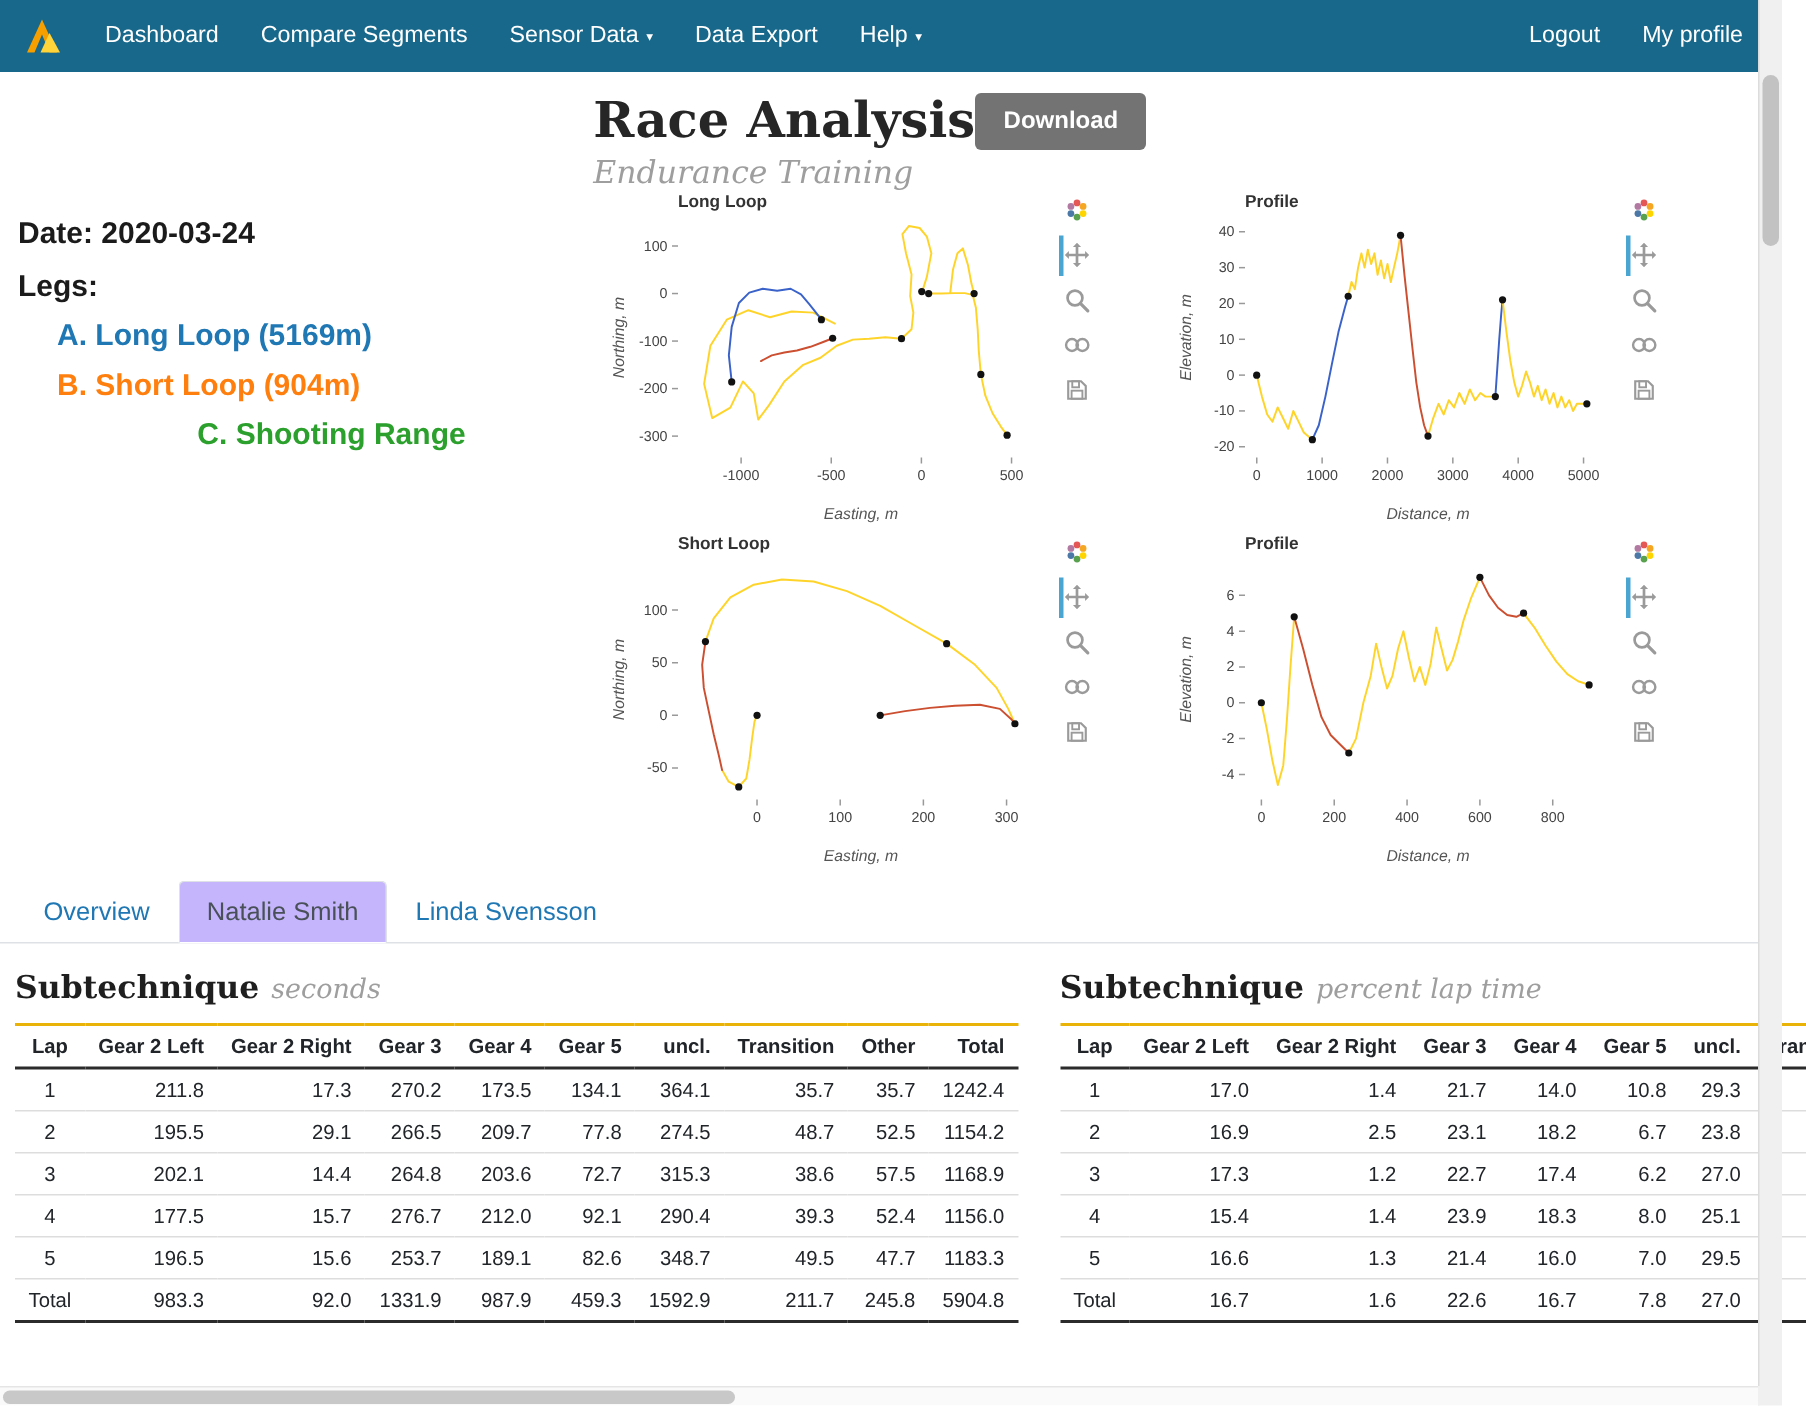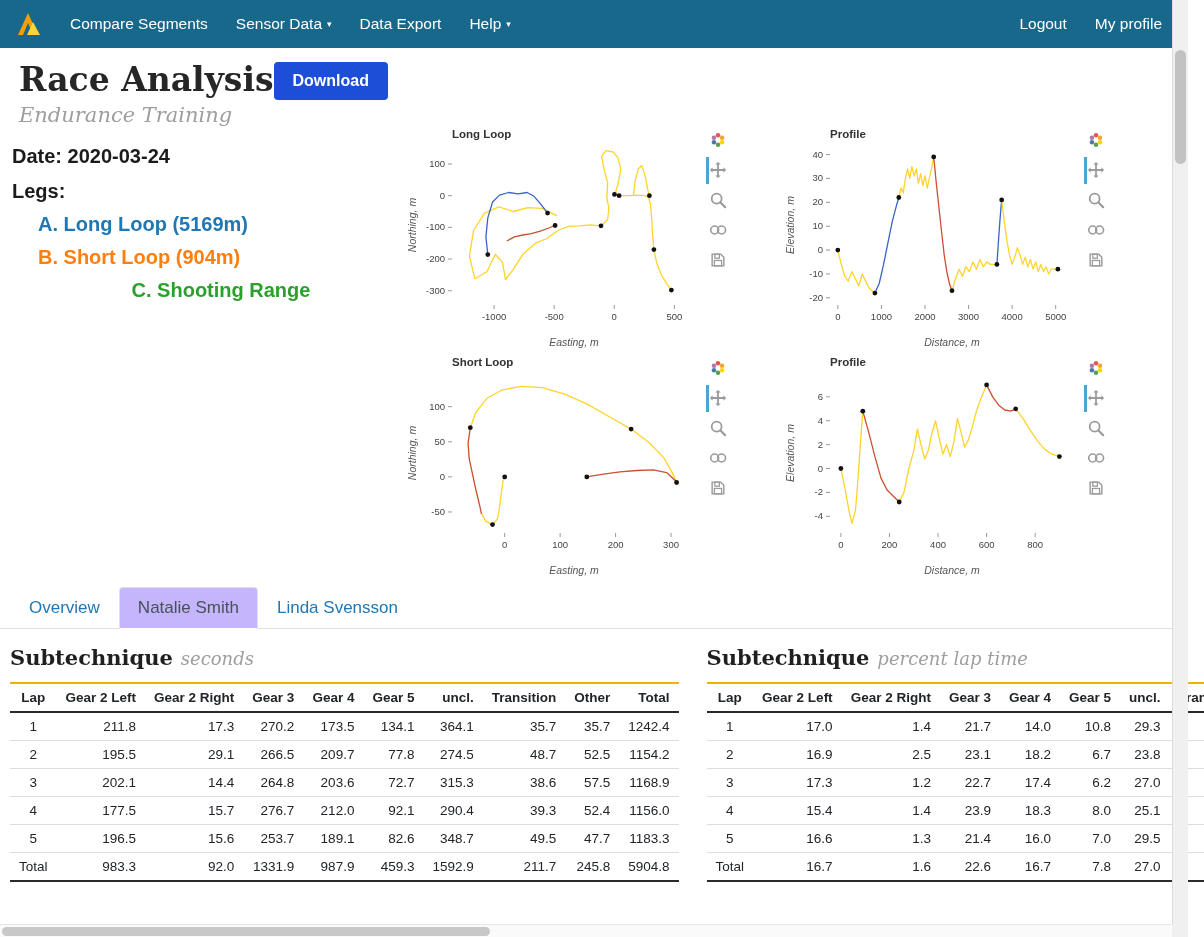--- a/index.html
+++ b/index.html
@@ -13,24 +13,24 @@
   
   .navbar { background:#17688a; height:48px; display:flex; align-items:center; padding:0 12px 0 12px; }
   .brand { display:flex; align-items:center; margin-right:12px; cursor:pointer; }
   .nav-list { list-style:none; display:flex; margin:0; padding:0; align-items:center; }
   .nav-item { display:flex; align-items:center; cursor:pointer; padding:13px 14px; }
   .nav-link { color:#ffffff; font-size:15.5px; }
   .caret { color:#fff; font-size:9px; margin-left:5px; }
   .nav-right { margin-left:auto; }
 
   
-  .page-header { display:flex; justify-content:flex-start; align-items:flex-start; padding:6px 28px 0 19px; }
+  .page-header { display:flex; justify-content:center; align-items:flex-start; padding:6px 28px 0 0; }
   .page-title { font-family:"DejaVu Serif", serif; font-size:33px; font-weight:700; color:#262626; margin:6px 0 0; }
   .page-subtitle { font-family:"DejaVu Serif", serif; font-style:italic; font-size:21px; color:#9e9e9e; margin-top:4px; }
-  .btn-download { background:#1d4ed8; color:#fff; font-weight:700; font-size:16px; border:none; border-radius:4px;
+  .btn-download { background:#737373; color:#fff; font-weight:700; font-size:16px; border:none; border-radius:4px;
     padding:10px 19px; margin-top:8px; cursor:pointer; font-family:"Liberation Sans", sans-serif; }
 
   
   .content-row { display:flex; padding:0 0 0 12px; }
   .info-panel { width:392px; flex:none; font-size:20px; color:#1b1b1b; padding-top:4px; }
   .date-line { font-weight:700; margin:14px 0 12px; }
   .legs-label { font-weight:700; }
   .legs-list { list-style:none; margin:8px 0 0; padding:0 0 0 26px; }
   .leg-item { font-weight:700; margin:10px 0; cursor:pointer; }
 
@@ -76,20 +76,23 @@
 <div class="page">
 
   <nav class="navbar">
     <div class="brand">
       <svg width="32" height="30" viewBox="0 0 32 30">
         <polygon points="6,26 16,4 26,26 21,26 16,14 11,26" fill="#f59f00"></polygon>
         <polygon points="15,26 21,13 28,26" fill="#ffd43b"></polygon>
       </svg>
     </div>
     <ul class="nav-list nav-left" id="nav-left">
+        <li class="nav-item">
+          <span class="nav-link">Dashboard</span>
+        </li>
         <li class="nav-item">
           <span class="nav-link">Compare Segments</span>
         </li>
         <li class="nav-item">
           <span class="nav-link">Sensor Data</span>
           <span class="caret">▾</span>
         </li>
         <li class="nav-item">
           <span class="nav-link">Data Export</span>
         </li>

